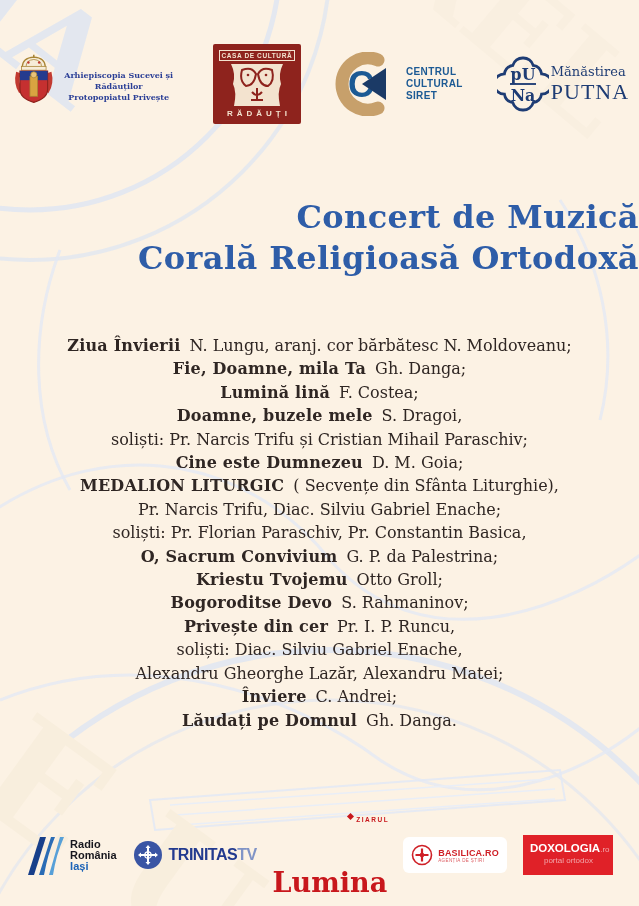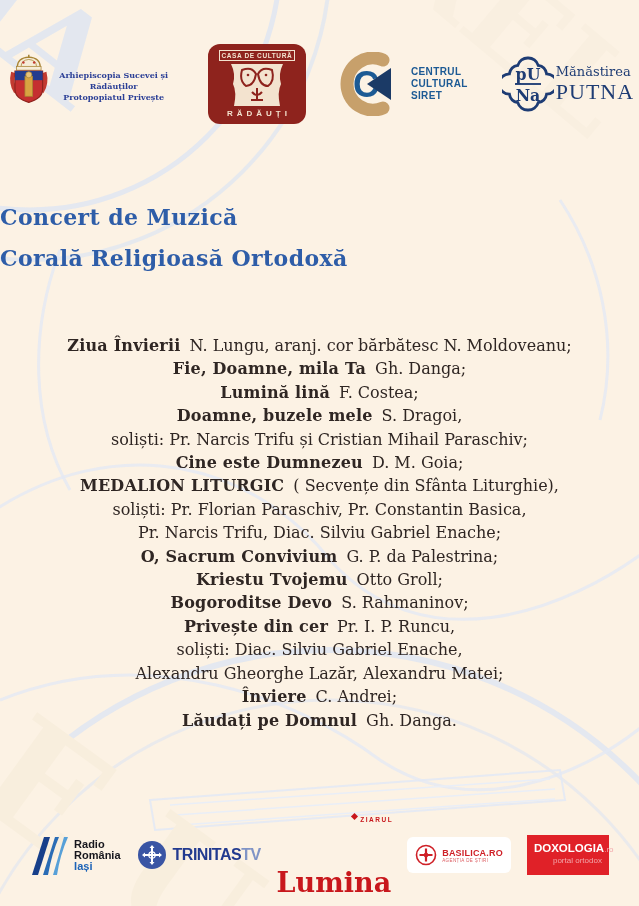--- a/index.html
+++ b/index.html
@@ -28,21 +28,21 @@
     position:absolute; top:44px; left:0; right:0;
     display:flex; justify-content:center; align-items:center; gap:34px;
   }
   .crest-block { display:flex; flex-direction:row; align-items:center; width:170px; }
   .crest-caption {
     margin-top:4px; text-align:center; color:#2b3f96;
     font-family:"DejaVu Serif", serif; font-weight:bold;
     font-size:8px; line-height:11px;
   }
   .casa-box {
-    width:96px; height:78px; background:#8e231d; border-radius:11px;
+    width:86px; height:78px; background:#8e231d; border-radius:1px;
     display:flex; flex-direction:column; align-items:center; justify-content:space-between;
     padding:5px 4px; box-shadow:0 0 0 1px #8e231d;
   }
   .casa-top {
     color:#f3e3cf; font-family:"Liberation Sans", sans-serif; font-weight:bold;
     font-size:6.5px; letter-spacing:.6px; border:1px solid #f3e3cf; padding:1px 2px;
   }
   .casa-bottom {
     color:#f3e3cf; font-family:"Liberation Sans", sans-serif; font-weight:bold;
     font-size:8px; letter-spacing:4px; padding-left:4px;
@@ -52,23 +52,23 @@
     color:#1c5a94; font-family:"Liberation Sans", sans-serif; font-weight:bold;
     font-size:10px; line-height:12px; letter-spacing:.4px;
   }
   .putna-block { display:flex; align-items:center; gap:2px; }
   .putna-small { color:#1e3c74; font-size:13px; font-family:"DejaVu Serif", serif; }
   .putna-big { color:#1e3c74; font-size:22px; letter-spacing:1px; font-family:Liberation Serif, serif; }
 
   
   .title-block {
     position:absolute; top:197px; left:0; right:0;
-    text-align:left; color:#2e5da8;
+    text-align:right; color:#2e5da8;
     font-family:"DejaVu Serif", serif; font-weight:bold;
-    font-size:22px; line-height:41px; letter-spacing:.4px;
+    font-size:32px; line-height:41px; letter-spacing:.4px;
   }
 
   
   .program {
     position:absolute; top:334px; left:20px; right:20px;
     text-align:center; color:#2f2623;
     font-size:16px; line-height:23.4px;
   }
   .prog-line .pt { font-weight:bold; letter-spacing:.2px; margin-right:9px; }
   .prog-line .pt:empty { display:none; margin:0; }
@@ -97,21 +97,21 @@
     background:#c8171c; transform:rotate(45deg);
   }
   .basilica-pill {
     background:#ffffff; border-radius:6px; height:36px; padding:0 8px;
     display:flex; align-items:center; gap:5px;justify-content:space-between;
   }
   .basilica-text { display:flex; flex-direction:column; }
   .basilica-name { color:#cf2027; font-weight:bold; font-size:9px; letter-spacing:.2px; }
   .basilica-tag { color:#cf2027; font-size:4.5px; letter-spacing:.4px; opacity:.75; }
   .doxologia-box {
-    background:#e02128; width:82px; height:40px; padding:7px 7px 0 7px;
+    background:#e02128; width:90px; height:40px; padding:7px 20px 0 7px;
     display:flex; flex-direction:column; align-items:flex-end;
   }
   .doxologia-name { color:#ffffff; font-weight:bold; font-size:11.5px; line-height:12px; align-self:flex-start; }
   .doxologia-name .tld { color:#f2a7ab; font-weight:normal; font-size:8px; }
   .doxologia-tag { color:#f2a7ab; font-size:8px; line-height:10px; }
 </style>
 </head>
 <body>
 
 <div class="poster">
@@ -209,22 +209,22 @@
   </div>
 
   <div class="program">
     <div class="prog-line"><span class="pt">Ziua Învierii</span><span class="pd">N. Lungu, aranj. cor bărbătesc N. Moldoveanu;</span></div>
     <div class="prog-line"><span class="pt">Fie, Doamne, mila Ta</span><span class="pd">Gh. Danga;</span></div>
     <div class="prog-line"><span class="pt">Lumină lină</span><span class="pd">F. Costea;</span></div>
     <div class="prog-line"><span class="pt">Doamne, buzele mele</span><span class="pd">S. Dragoi,</span></div>
     <div class="prog-line"><span class="pd">soliști: Pr. Narcis Trifu și Cristian Mihail Paraschiv;</span></div>
     <div class="prog-line"><span class="pt">Cine este Dumnezeu</span><span class="pd">D. M. Goia;</span></div>
     <div class="prog-line"><span class="pt">MEDALION LITURGIC</span><span class="pd">( Secvențe din Sfânta Liturghie),</span></div>
+    <div class="prog-line"><span class="pd">Pr. Narcis Trifu, Diac. Silviu Gabriel Enache;</span></div>
     <div class="prog-line"><span class="pd">soliști: Pr. Florian Paraschiv, Pr. Constantin Basica,</span></div>
-    <div class="prog-line"><span class="pd">Pr. Narcis Trifu, Diac. Silviu Gabriel Enache;</span></div>
     <div class="prog-line"><span class="pt">O, Sacrum Convivium</span><span class="pd">G. P. da Palestrina;</span></div>
     <div class="prog-line"><span class="pt">Kriestu Tvojemu</span><span class="pd">Otto Groll;</span></div>
     <div class="prog-line"><span class="pt">Bogoroditse Devo</span><span class="pd">S. Rahmaninov;</span></div>
     <div class="prog-line"><span class="pt">Privește din cer</span><span class="pd">Pr. I. P. Runcu,</span></div>
     <div class="prog-line"><span class="pd">soliști: Diac. Silviu Gabriel Enache,</span></div>
     <div class="prog-line"><span class="pd">Alexandru Gheorghe Lazăr, Alexandru Matei;</span></div>
     <div class="prog-line"><span class="pt">Înviere</span><span class="pd">C. Andrei;</span></div>
     <div class="prog-line"><span class="pt">Lăudați pe Domnul</span><span class="pd">Gh. Danga.</span></div>
   </div>
 

